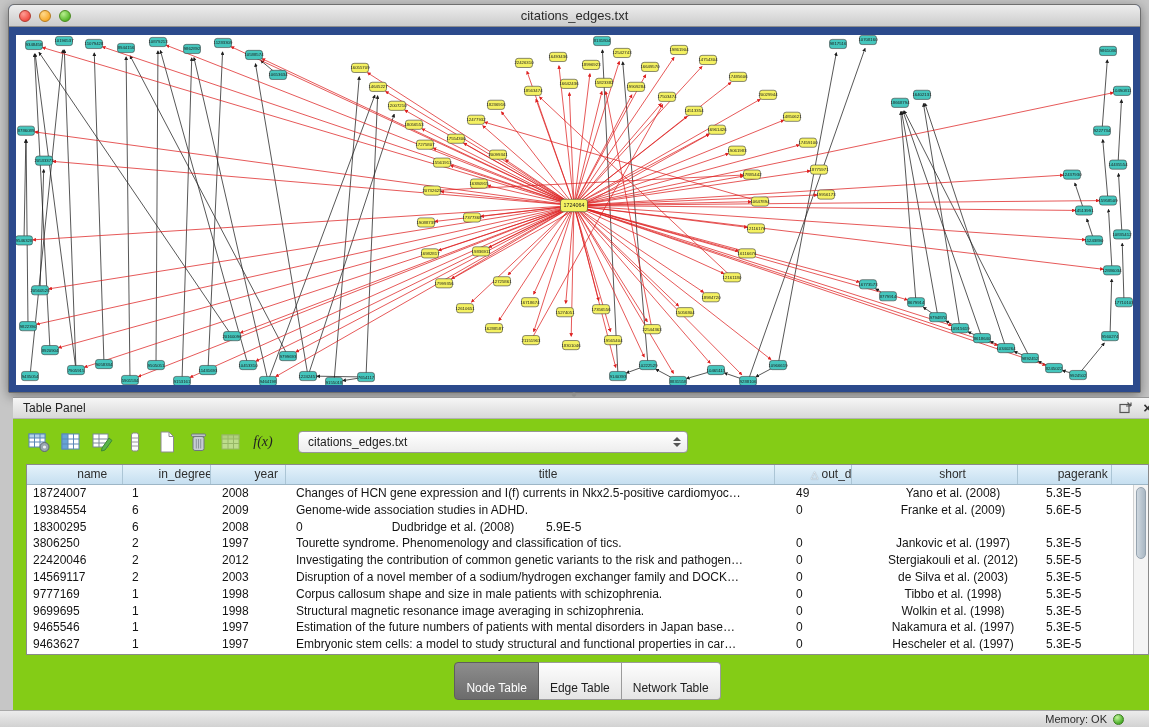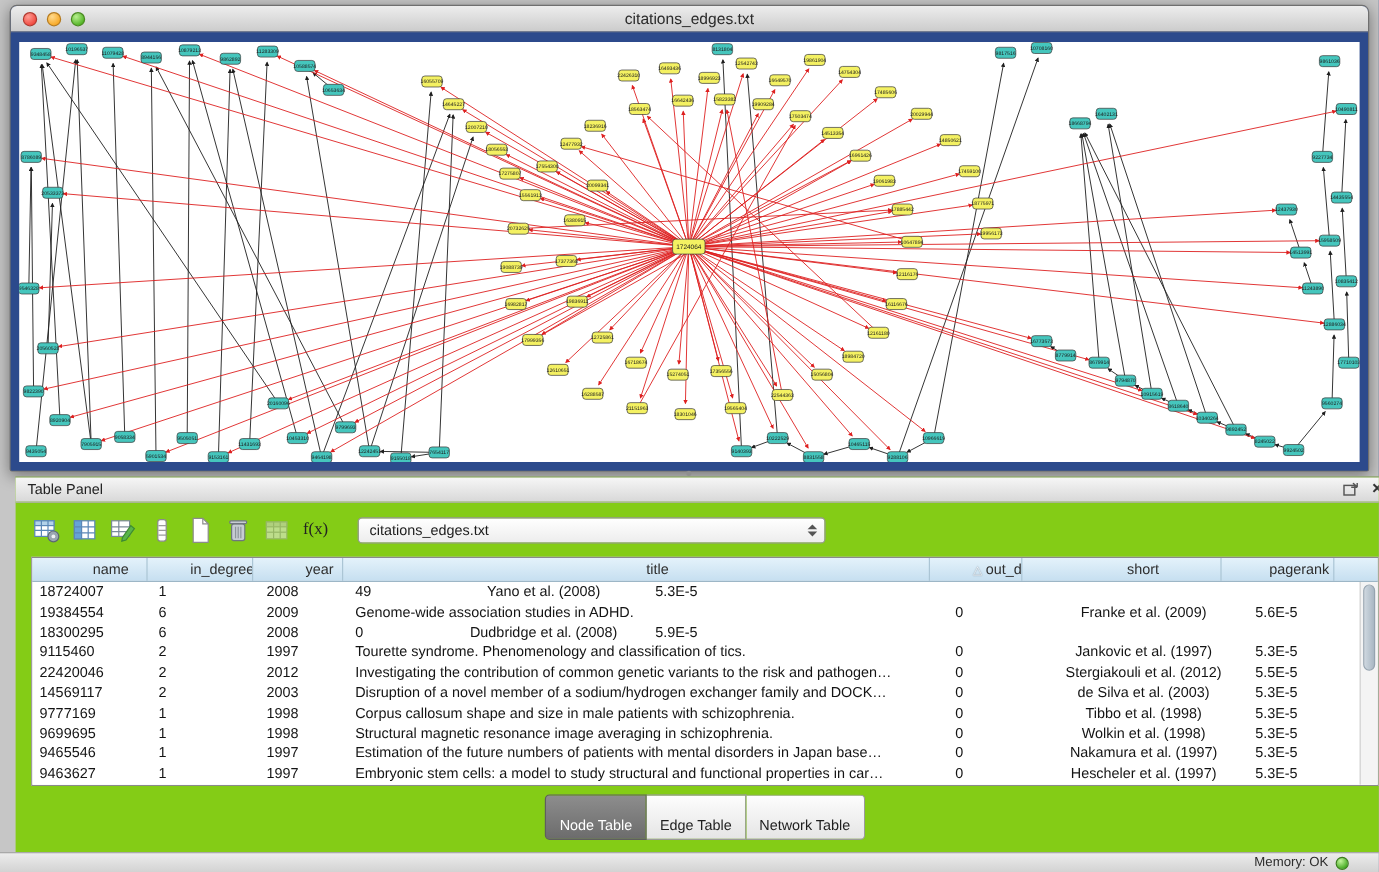--- a/index.html
+++ b/index.html
@@ -32,21 +32,21 @@
     display:flex; align-items:center; padding:0 10px; }
   .ptitle { font-size:12px; color:#222; }
   .pspacer { flex:1; }
   .float-btn { width:16px; height:14px; display:inline-flex; align-items:center; justify-content:center; margin-right:10px; cursor:default; }
   .close-btn { font-size:15px; font-weight:bold; color:#333; line-height:14px; cursor:default; }
 
   .panel-body { padding:7px 13px 0 13px; }
   .toolbar { height:32px; display:flex; align-items:center; gap:6px; }
   .tool-btn { width:26px; height:26px; display:inline-flex; align-items:center; justify-content:center; background:transparent; border:none; }
   .tool-btn.disabled { opacity:.55; }
-  .fx { font-size:14px; font-family:"Liberation Serif", serif; color:#222; }
+  .fx { font-size:14px; font-style:italic; font-family:"Liberation Serif", serif; color:#222; }
   .combo { margin-left:16px; width:390px; height:22px; background:linear-gradient(#ffffff,#ededed);
     border:1px solid #979797; border-radius:4px; display:flex; align-items:center; padding:0 6px 0 9px; }
   .combo-text { flex:1; font-size:12px; color:#1c1c1c; }
   .combo-arrows { display:flex; flex-direction:column; gap:2px; align-items:center; }
   .combo-arrows .up { width:0; height:0; border-left:4px solid transparent; border-right:4px solid transparent; border-bottom:4px solid #555; }
   .combo-arrows .dn { width:0; height:0; border-left:4px solid transparent; border-right:4px solid transparent; border-top:4px solid #555; }
 
   .table-box { margin-top:6px; width:1123px; border:1px solid #8a8a8a; background:#fff; }
   .thead { display:flex; height:20px; background:linear-gradient(#e4f2fb,#c6dff0); border-bottom:1px solid #9db6c6; }
   .hcell { font-size:12px; color:#2e2e2e; text-align:center; line-height:19px; border-right:1px solid #abc5d5;
@@ -838,20 +838,21 @@
         <div class="hcell c5">short</div>
         <div class="hcell c6">pagerank</div>
         <div class="hcell stub"></div>
       </div>
       <div class="tbody">
         <div id="rows-container">
             <div class="trow">
               <div class="tcell c0">18724007</div>
               <div class="tcell c1">1</div>
               <div class="tcell c2">2008</div>
+              <div class="tcell c3">Changes of HCN gene expression and I(f) currents in Nkx2.5-positive cardiomyoc…</div>
               <div class="tcell c4">49</div>
               <div class="tcell c5">Yano et al. (2008)</div>
               <div class="tcell c6">5.3E-5</div>
             </div>
             <div class="trow">
               <div class="tcell c0">19384554</div>
               <div class="tcell c1">6</div>
               <div class="tcell c2">2009</div>
               <div class="tcell c3">Genome-wide association studies in ADHD.</div>
               <div class="tcell c4">0</div>
@@ -860,21 +861,21 @@
             </div>
             <div class="trow">
               <div class="tcell c0">18300295</div>
               <div class="tcell c1">6</div>
               <div class="tcell c2">2008</div>
               <div class="tcell c4">0</div>
               <div class="tcell c5">Dudbridge et al. (2008)</div>
               <div class="tcell c6">5.9E-5</div>
             </div>
             <div class="trow">
-              <div class="tcell c0">9115460</div>
+              <div class="tcell c0">3806250</div>
               <div class="tcell c1">2</div>
               <div class="tcell c2">1997</div>
               <div class="tcell c3">Tourette syndrome. Phenomenology and classification of tics.</div>
               <div class="tcell c4">0</div>
               <div class="tcell c5">Jankovic et al. (1997)</div>
               <div class="tcell c6">5.3E-5</div>
             </div>
             <div class="trow">
               <div class="tcell c0">22420046</div>
               <div class="tcell c1">2</div>

